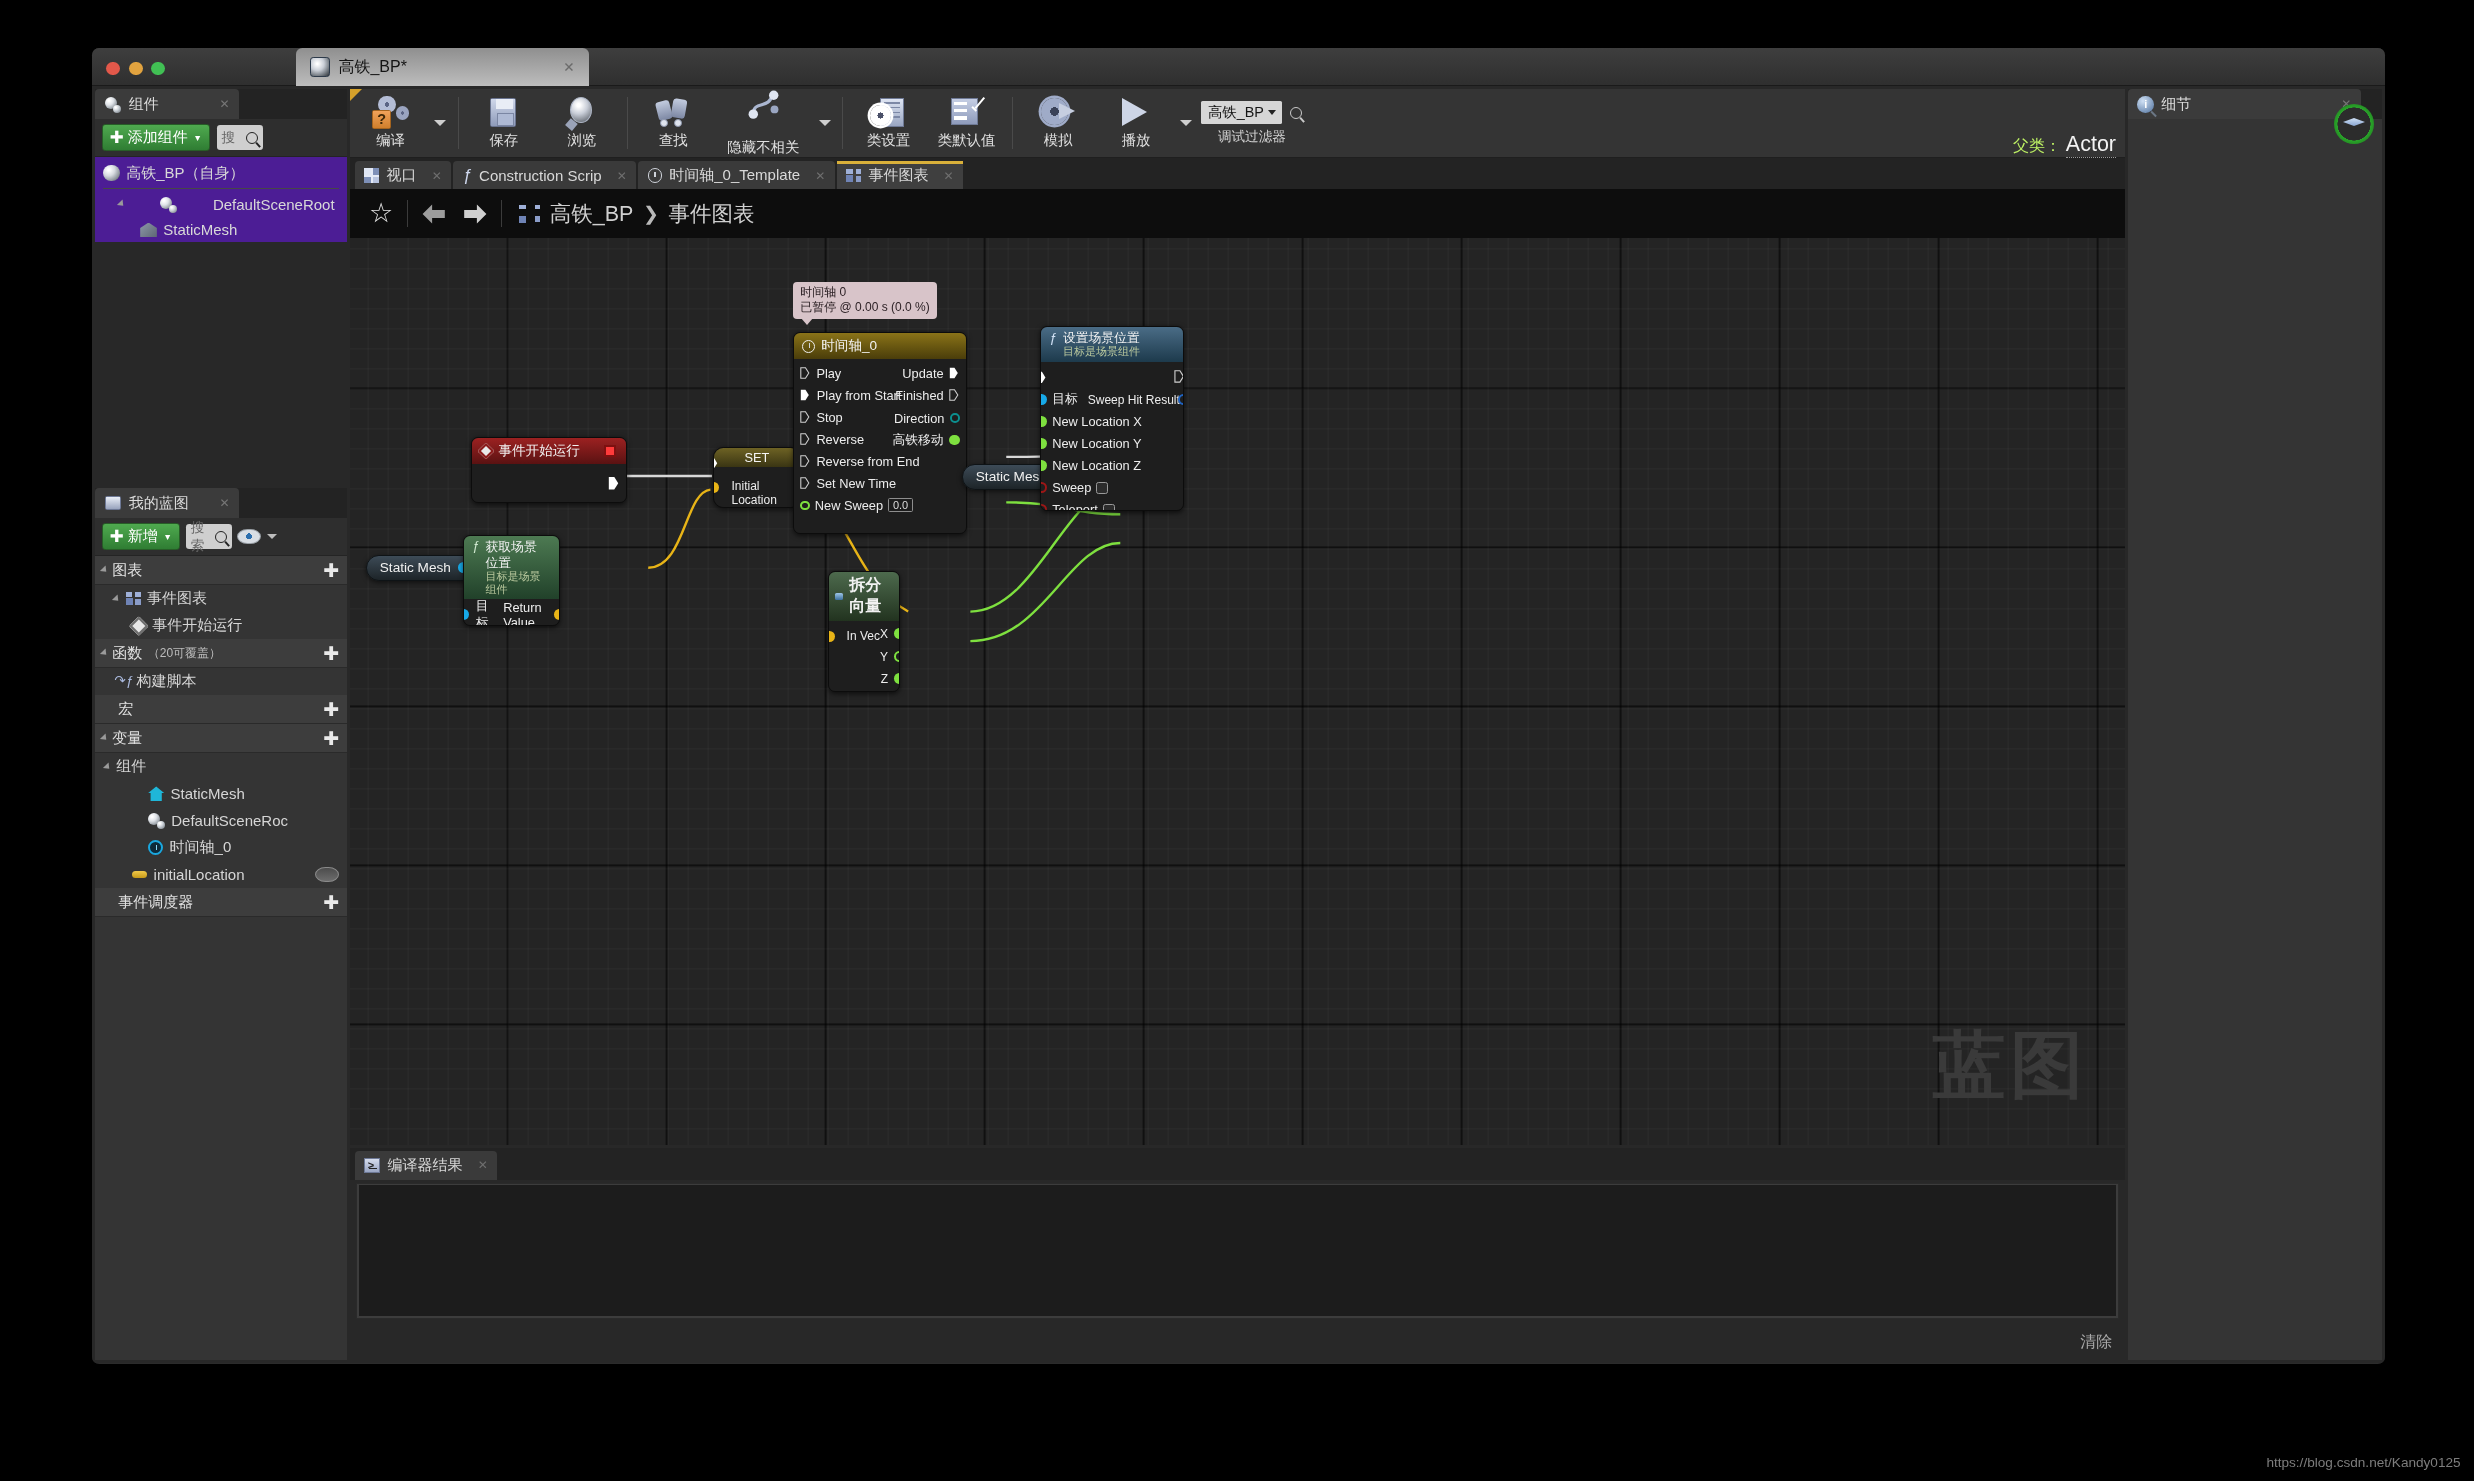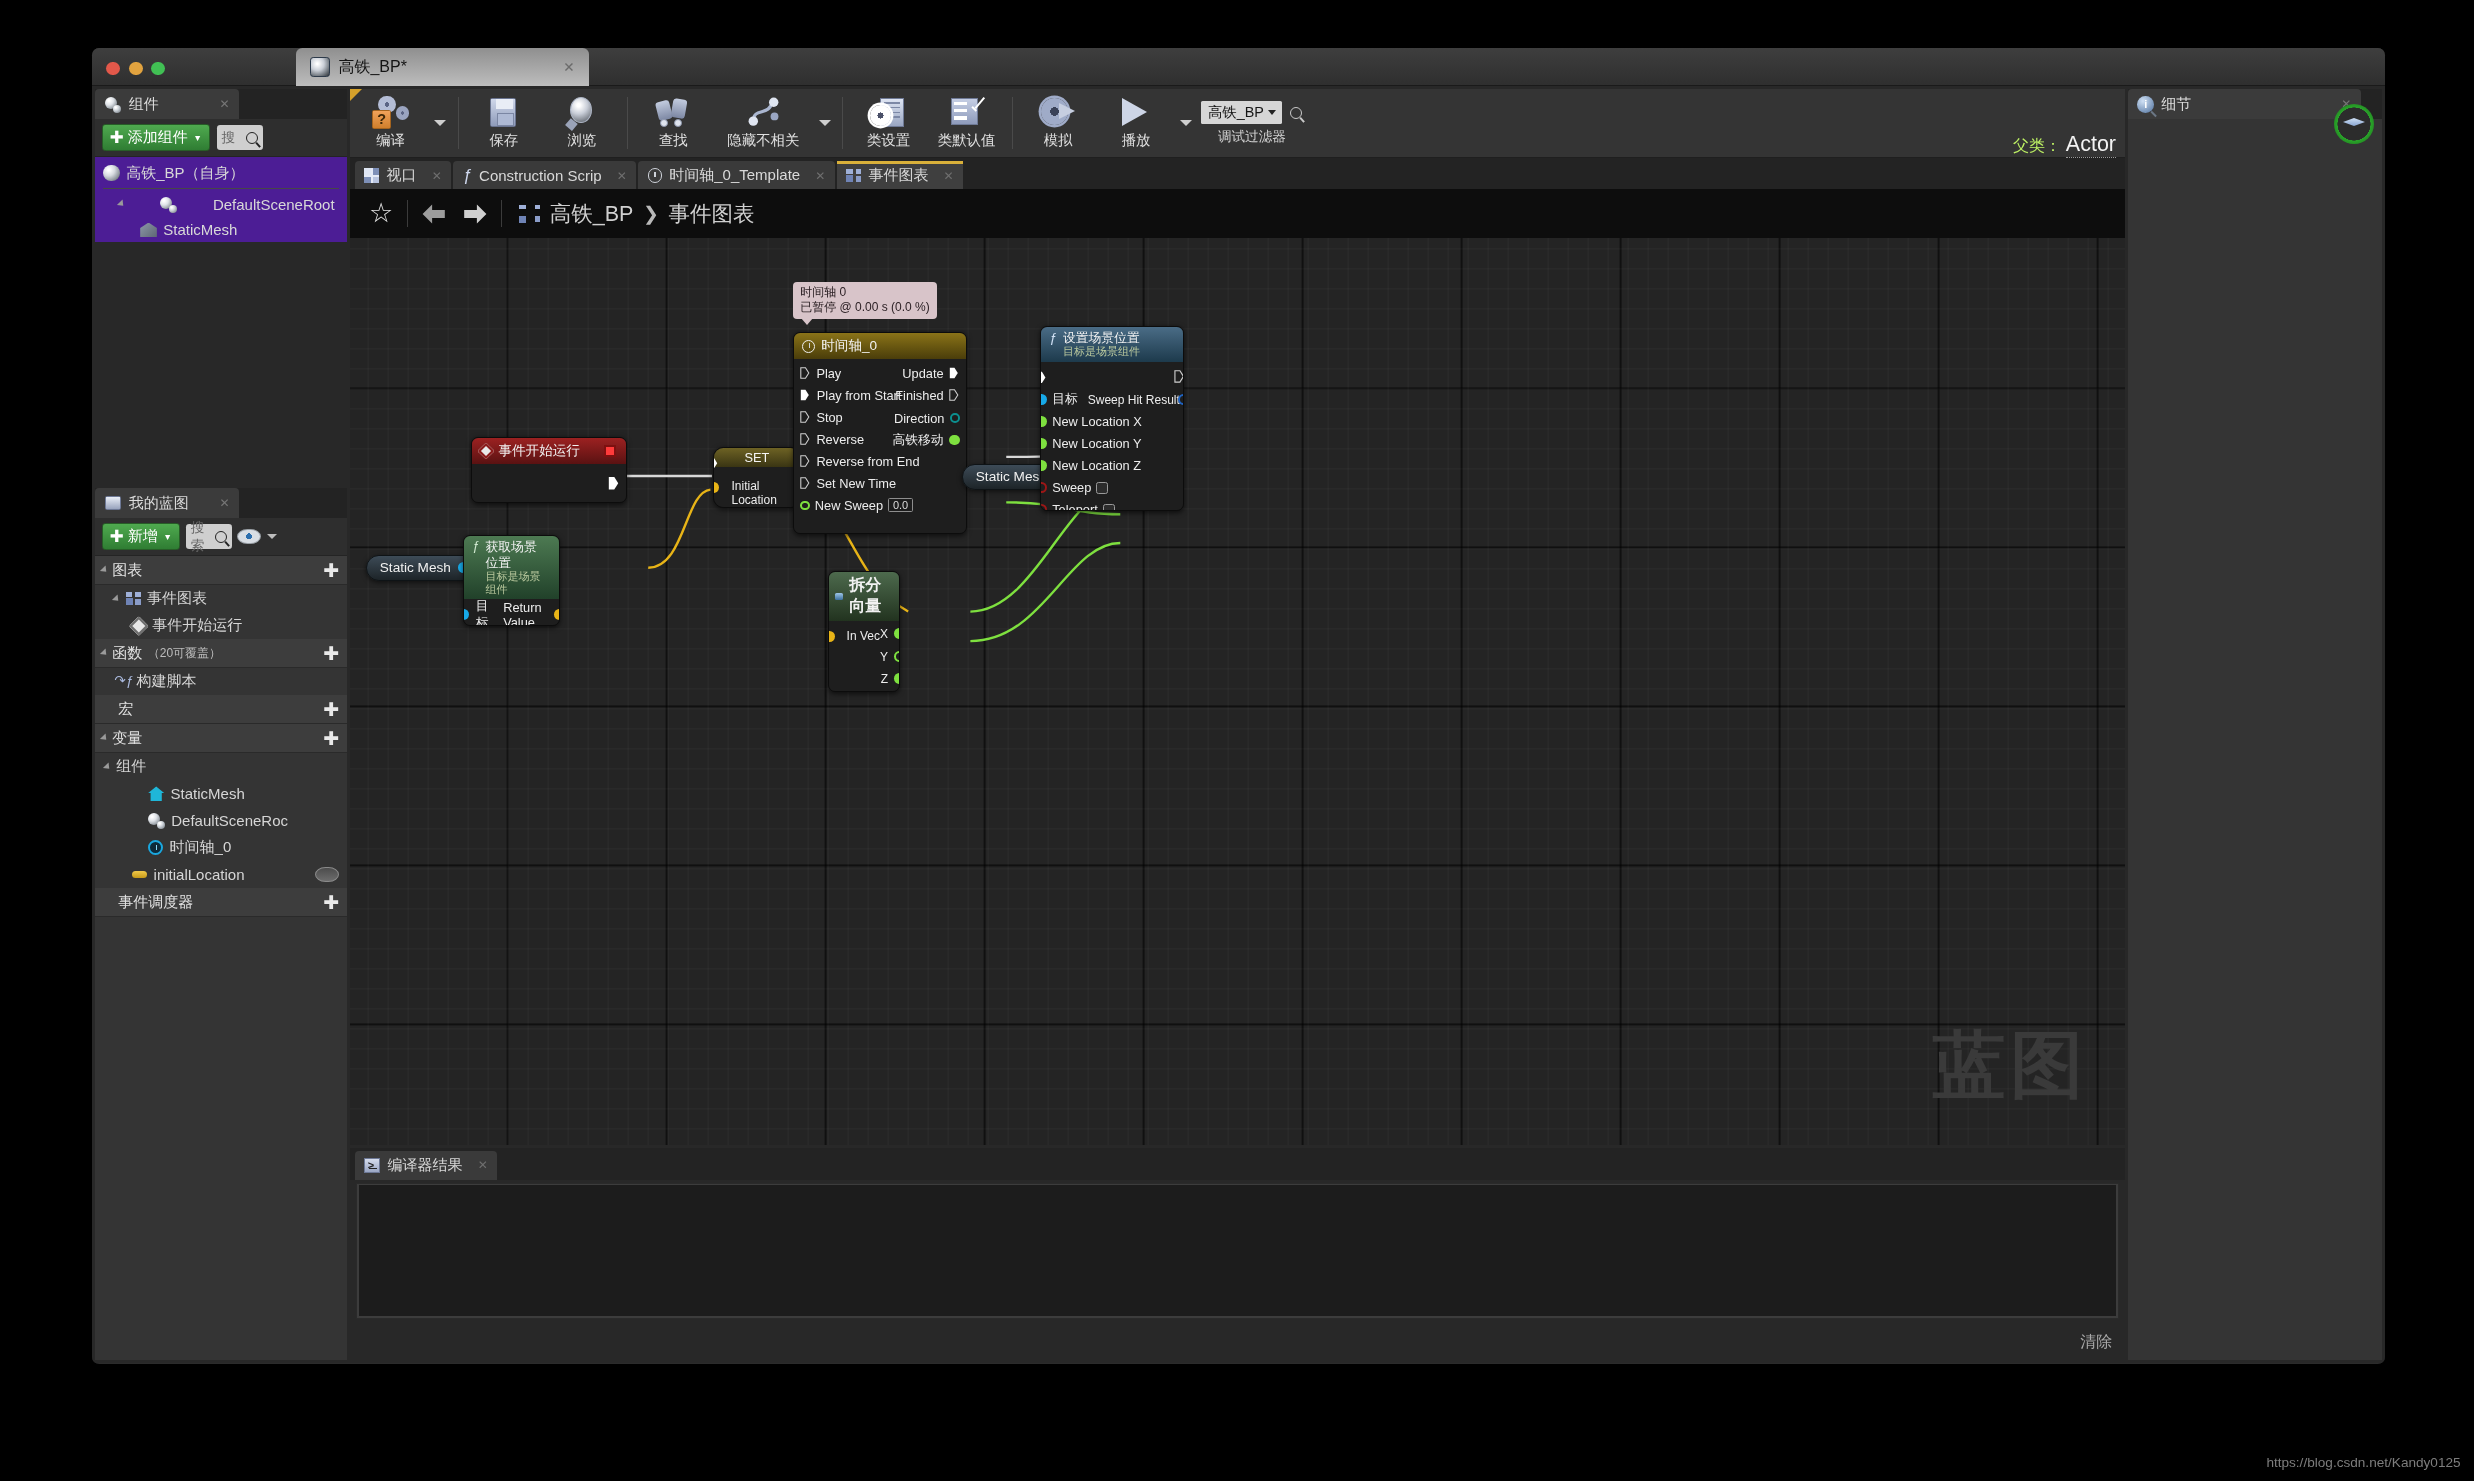--- a/index.html
+++ b/index.html
@@ -143,21 +143,21 @@
 
   
   #toolbar{
     height:69px; background:#343434; border-bottom:0.8px solid #1f1f1f;
     display:flex; align-items:stretch; padding-left:1.6px; position:relative;
   }
   #toolbar::before{ content:""; position:absolute; left:0; top:0;
      border-top:12.8px solid #d5a12b; border-right:12.8px solid transparent; }
   .tb-item{ width:78px; display:flex; flex-direction:column; align-items:center; justify-content:center; gap:2.4px; position:relative;}
   .tb-item .lbl{ font-size:14.4px; color:#e0e0e0; white-space:nowrap; }
-  .tb-item.wide{ width:102px; }
+  .tb-item.wide{ width:102px;justify-content:space-between; }
   .tb-sep{ width:0.8px; background:#4a4a4a; margin:8px 6.4px; }
   .tb-caret{ width:0;height:0;border-left:6.4px solid transparent;border-right:6.4px solid transparent;border-top:6.4px solid #cfcfcf;
      align-self:center; margin:0 4.8px; }
   .ico40{ width:37px;height:33px; position:relative; }
   .ic-compile .g1{ left:6.4px;top:0px;width:17.5px;height:17.5px;border-radius:50%;background:
       radial-gradient(circle,#5b6484 0 18%,transparent 19%),#b4bdd6;}
   .ic-compile .g2{ position:absolute;right:0;top:10.4px;width:13.6px;height:13.6px;border-radius:50%;background:
       radial-gradient(circle,#5b6484 0 18%,transparent 19%),#9aa4c0;}
   .ic-compile .q{ position:absolute;left:0;bottom:0;width:19px;height:19px;background:linear-gradient(#f0a25a,#d07f2c);
       border:0.8px solid #a5641e;border-radius:1.6px;color:#3d2708;font-weight:bold;font-size:14.4px;text-align:center;line-height:17.5px;}

